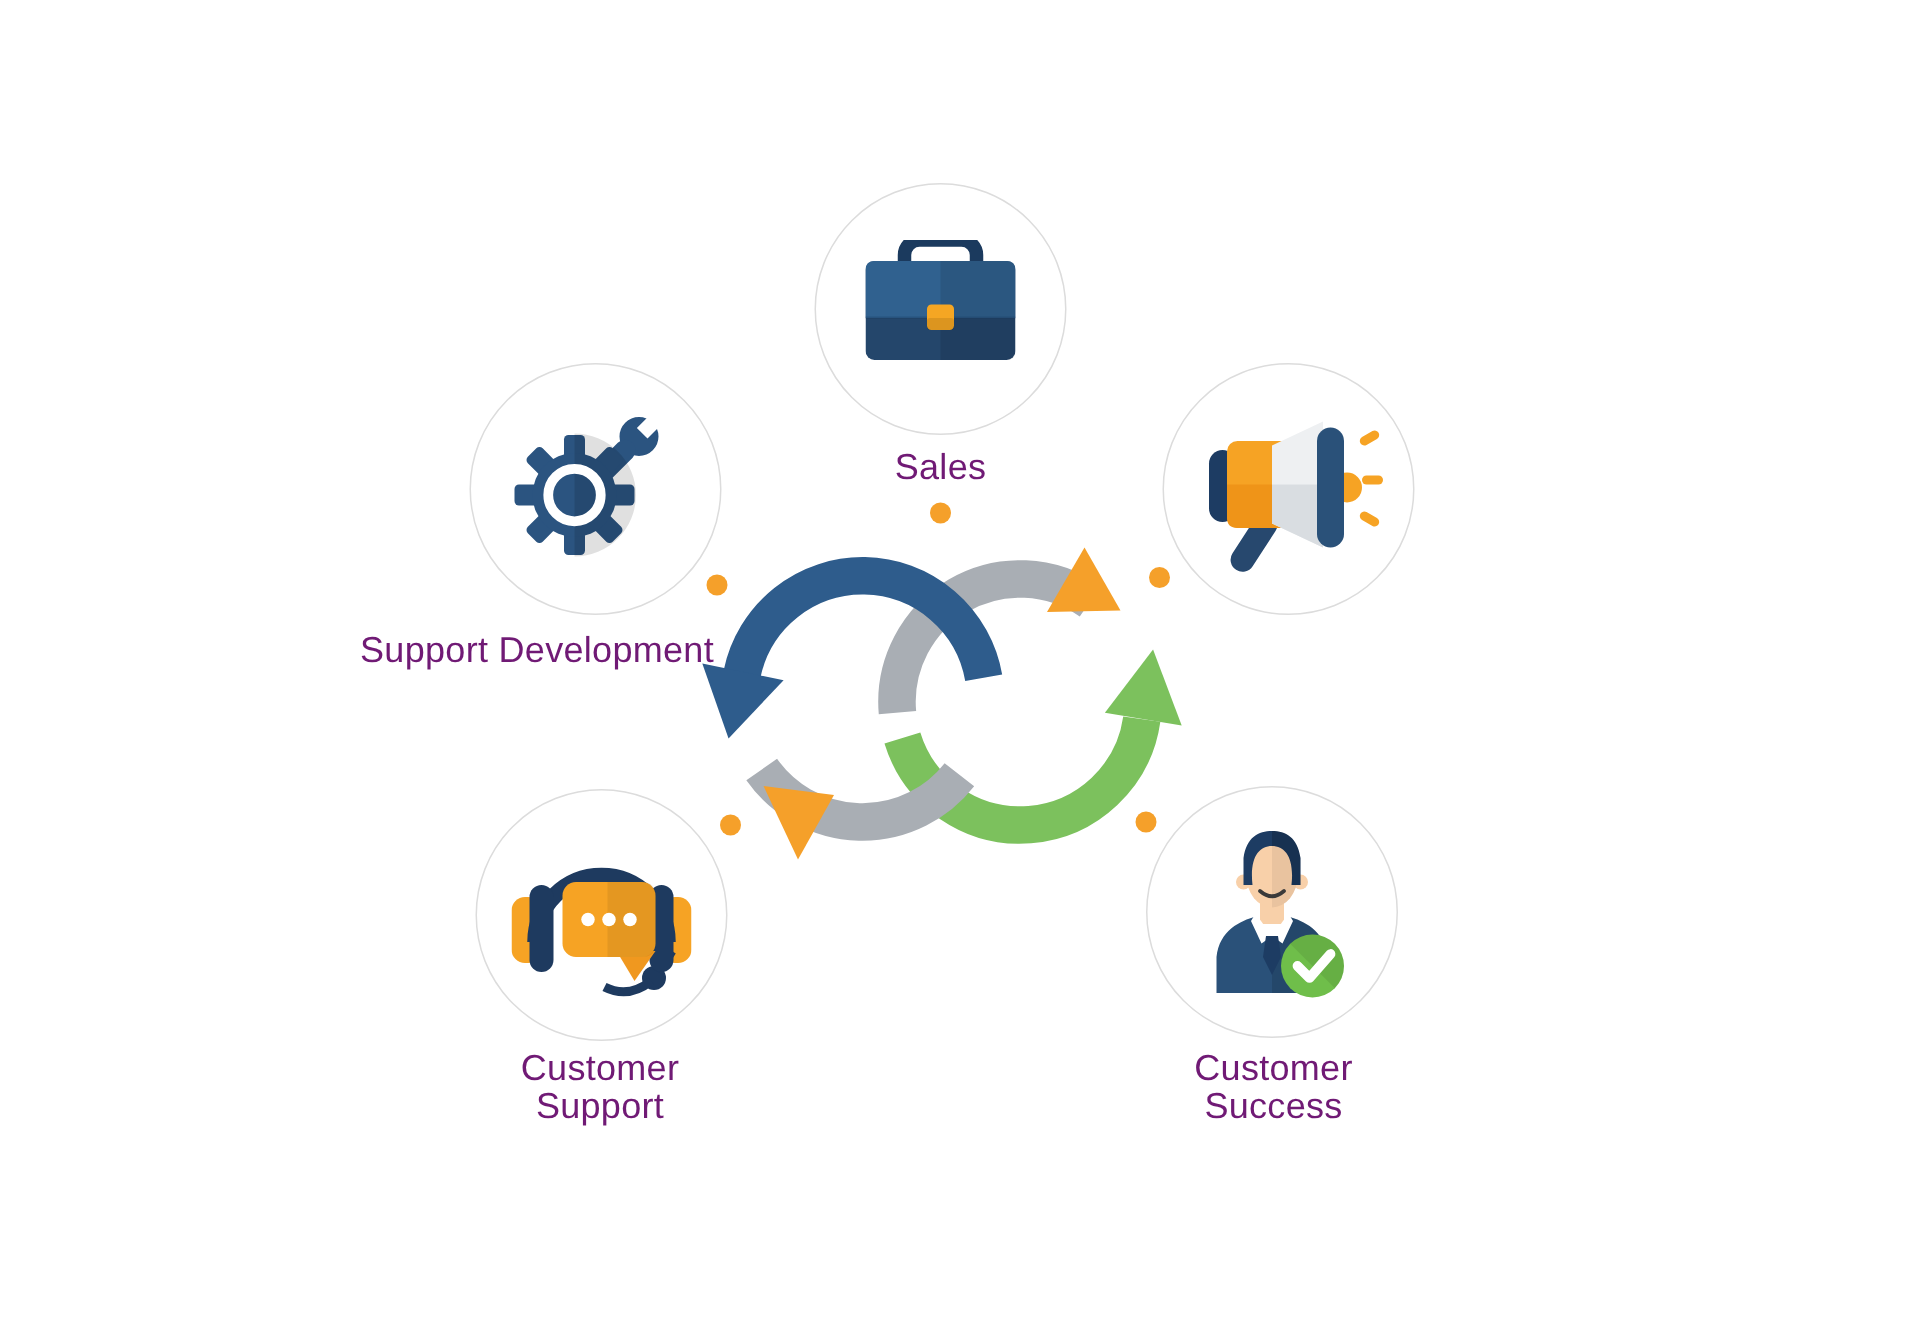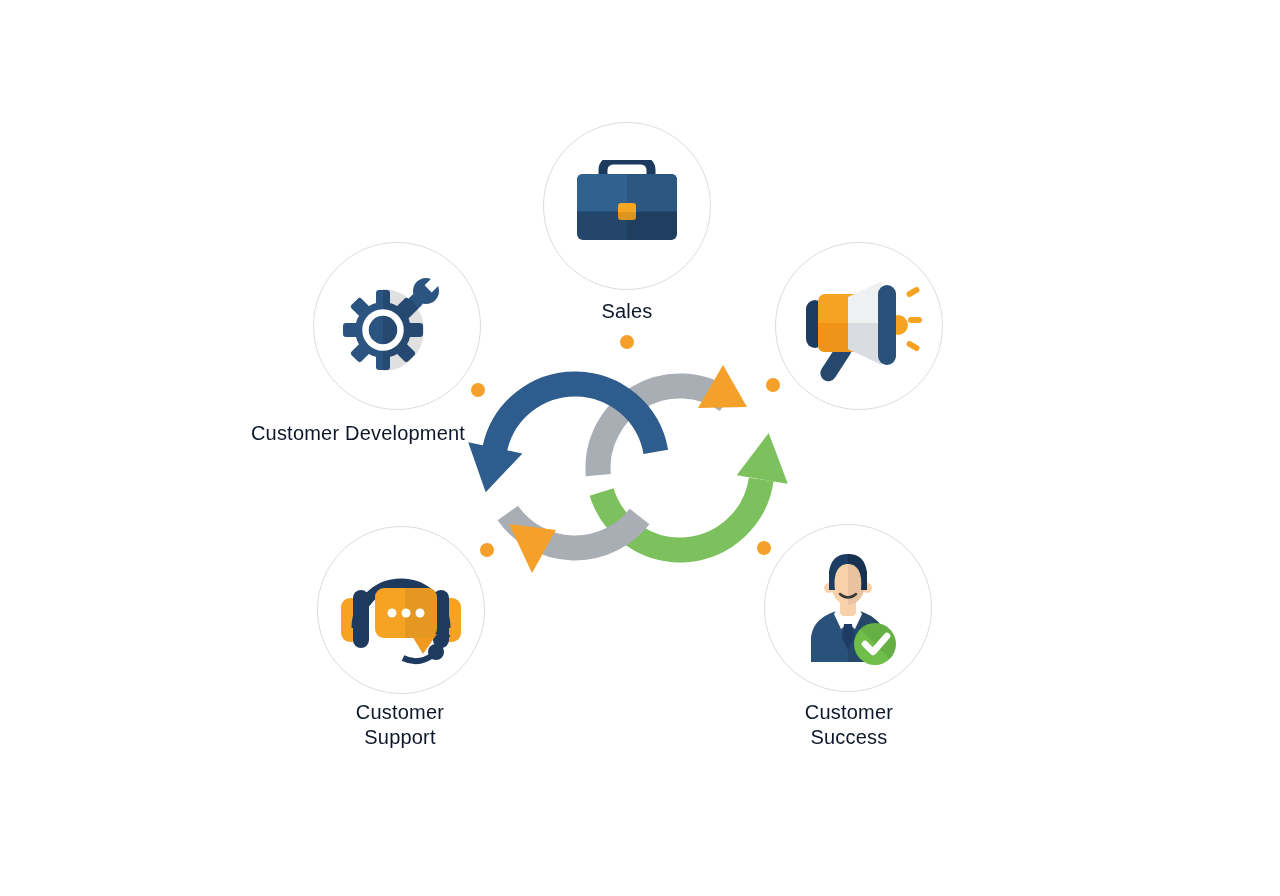--- a/index.html
+++ b/index.html
@@ -7,21 +7,21 @@
     width:1280px;height:896px;position:relative;background:#ffffff;
     font-family:"Liberation Sans", sans-serif;overflow:hidden;
   }
   .stage{position:absolute;inset:0;}
   .node-circle{
     position:absolute;width:168px;height:168px;border-radius:50%;
     background:#ffffff;border:1.5px solid #dcdcdc;box-sizing:border-box;
     display:flex;align-items:center;justify-content:center;
   }
   .node-label{
-    position:absolute;color:#0f172a;font-size:20px;line-height:25px;
+    position:absolute;color:#701a75;font-size:24px;line-height:25px;
     text-align:center;white-space:pre-line;letter-spacing:0.2px;
   }
   .dot{
     position:absolute;width:14px;height:14px;border-radius:50%;background:#f5a02a;
   }
   .center-graphic{position:absolute;left:460px;top:345px;}
   
   #c-sales{left:543px;top:122px;}
   #c-marketing{left:775px;top:242px;}
   #c-proddev{left:313px;top:242px;}
@@ -119,21 +119,21 @@
           <rect x="-7" y="-40" width="14" height="16" rx="3" transform="rotate(225)"></rect>
           <rect x="-7" y="-40" width="14" height="16" rx="3" transform="rotate(270)"></rect>
           <rect x="-7" y="-40" width="14" height="16" rx="3" transform="rotate(315)"></rect>
           <circle cx="0" cy="0" r="28"></circle>
         </g>
         <path d="M0 -41 A41 41 0 0 1 0 41 Z" fill="#000000" opacity="0.12"></path>
         <circle cx="0" cy="0" r="17.5" fill="none" stroke="#ffffff" stroke-width="6.5"></circle>
       </g>
     </svg>
   </div>
-  <div class="node-label" id="l-proddev">Customer Development</div>
+  <div class="node-label" id="l-proddev">Support Development</div>
 
   <div class="node-circle" id="c-support">
     <svg width="120" height="120" viewBox="0 0 120 120">
       <rect x="0" y="48" width="20" height="44" rx="9" fill="#f6a324"></rect>
       <rect x="100" y="48" width="20" height="44" rx="9" fill="#f6a324"></rect>
       <path d="M 16 78 A 44 44 0 0 1 104 78" fill="none" stroke="#1e3a5f" stroke-width="11"></path>
       <circle cx="95" cy="102" r="8" fill="#1e3a5f"></circle>
       <path d="M 62 108 Q 78 116 93 104" fill="none" stroke="#1e3a5f" stroke-width="6"></path>
       <path d="M 98 98 L 107 84" fill="none" stroke="#1e3a5f" stroke-width="6"></path>
       <rect x="12" y="40" width="16" height="58" rx="8" fill="#1e3a5f"></rect>

